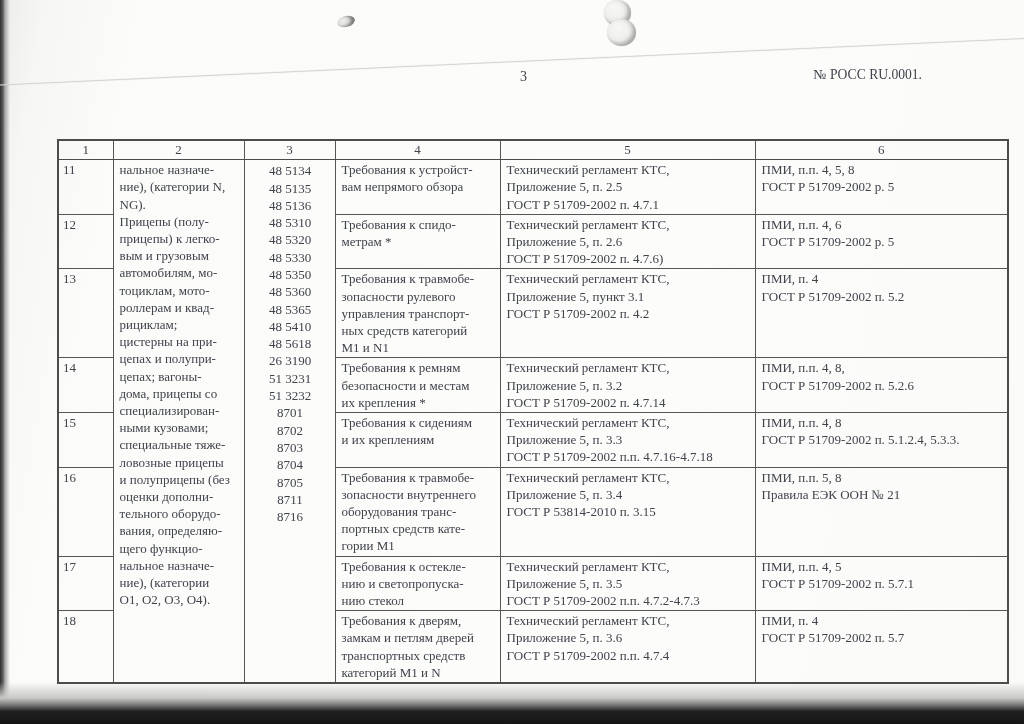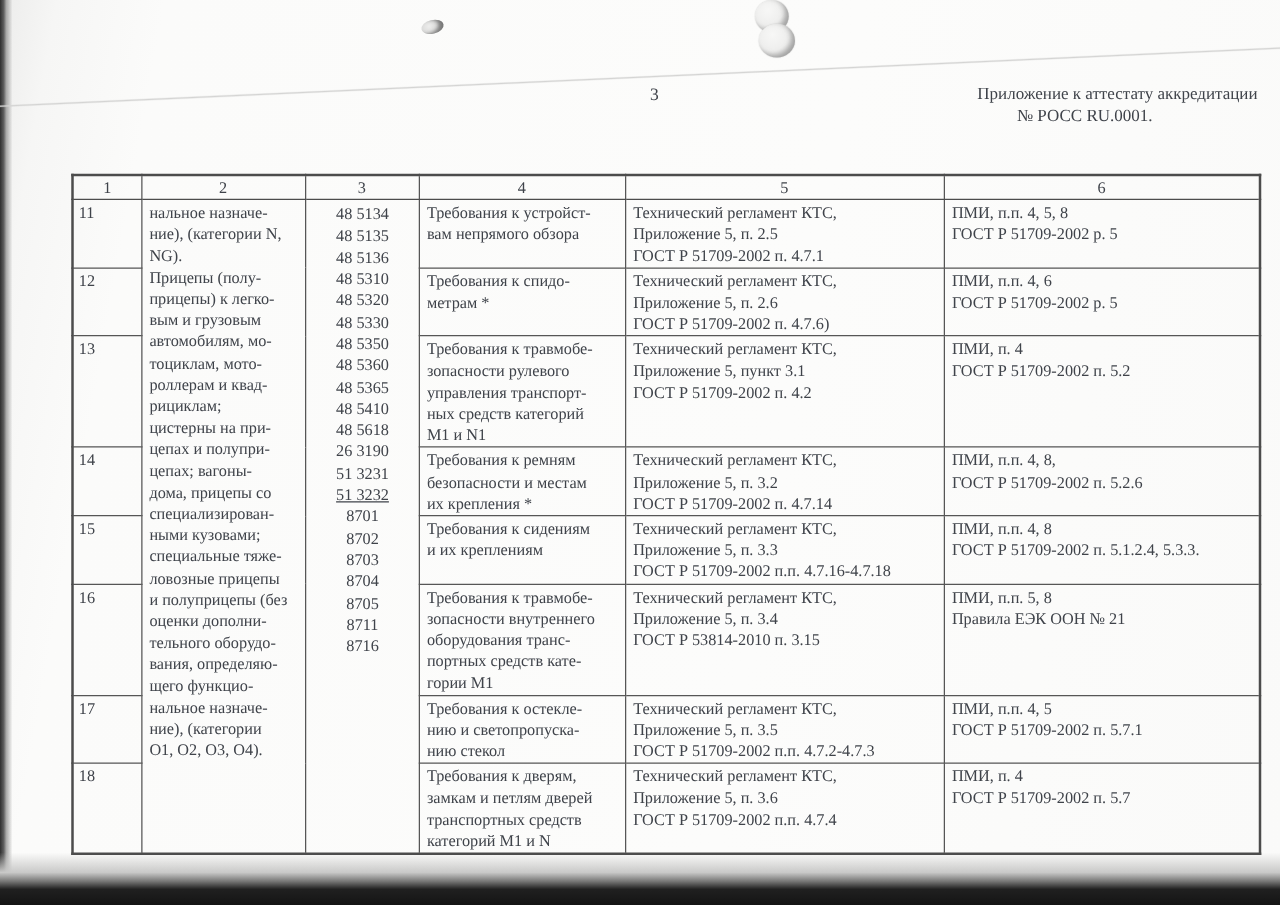--- a/index.html
+++ b/index.html
@@ -64,21 +64,21 @@
     white-space: pre-line;
     overflow: hidden;
   }
   .req-table th {
     text-align: center; height: 15px; padding: 0 0 1px 0;
     border-bottom: 1px solid #4c4c4c;
   }
   .req-table td.num   { padding-left: 4px; }
   .req-table td.codes { text-align: center; padding-top: 2px; white-space: normal; }
   .req-table td.codes div { line-height: 17.3px; }
-  .req-table td.codes div.u { text-decoration: underline; }
+  .req-table td.codes div.u { }
   
   tbody tr:nth-child(1) { height: 54px; }
   tbody tr:nth-child(2) { height: 53px; }
   tbody tr:nth-child(3) { height: 82px; font-family: Liberation Serif, serif; }
   tbody tr:nth-child(4) { height: 53px; }
   tbody tr:nth-child(5) { height: 52px; margin-top: 28px; }
   tbody tr:nth-child(6) { height: 83px; }
   tbody tr:nth-child(7) { height: 53px; border-radius: 16px; }
   tbody tr:nth-child(8) { height: 70px; }
 </style>
@@ -87,21 +87,20 @@
 
 <div class="scan-left-edge"></div>
 <div class="page-edge-line"></div>
 <div class="punch-hole hole-a"></div>
 <div class="punch-hole hole-b"></div>
 <div class="punch-hole hole-c"></div>
 <div class="scan-bottom-band"></div>
 
 <div class="page-number">3</div>
 <div class="doc-header">
-  <div>Приложение к аттестату аккредитации</div>
   <div class="line3">№ РОСС RU.0001.</div>
 </div>
 
 <table class="req-table">
   <colgroup>
     <col style="width:55px">
     <col style="width:131px">
     <col style="width:91px">
     <col style="width:165px">
     <col style="width:255px">

